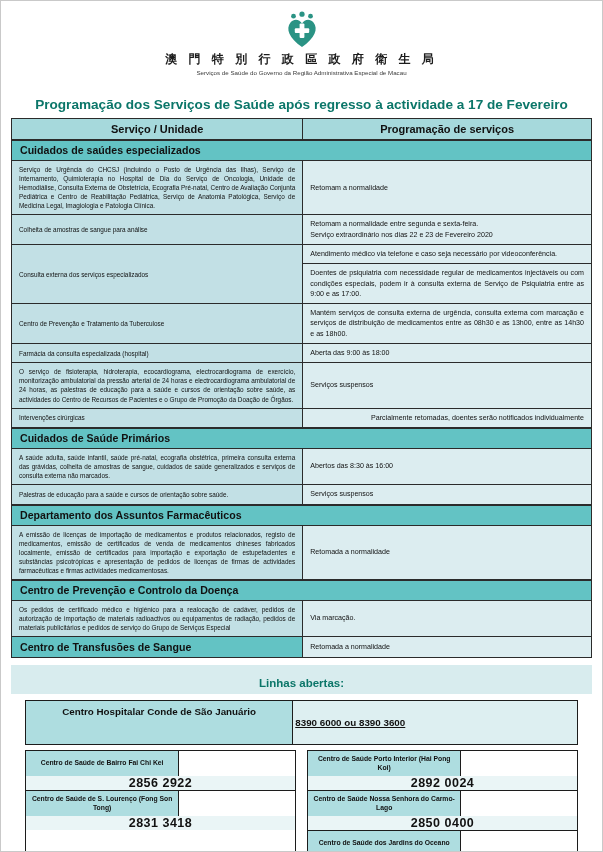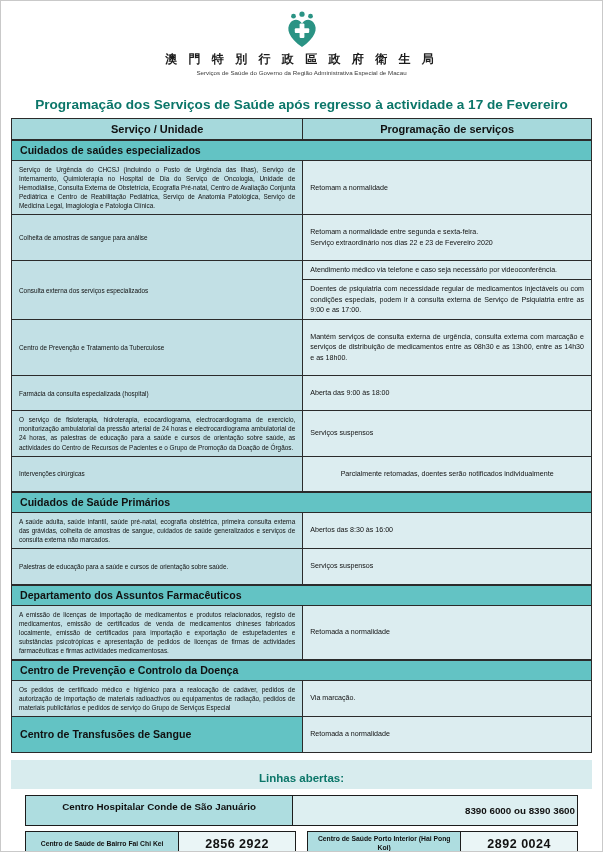--- a/index.html
+++ b/index.html
@@ -35,21 +35,21 @@
   .mt > .band:first-of-type { border-top:none; }
   .row { display:flex; border-bottom:1px solid #2b2b2b; }
   .row:last-child { border-bottom:none; }
   .cl {
     width:50.3%; background:#c2e0e5; border-right:1px solid #2b2b2b;
     font-size:6.4px; line-height:1.42; padding:4px 7px; text-align:justify;
     display:flex; flex-direction:column; justify-content:center;
   }
   .cr {
     flex:1; background:#dcedf0; font-size:7.1px; line-height:1.45;
-    padding:12px 7px; display:flex; flex-direction:column; justify-content:center;
+    padding:4px 7px; display:flex; flex-direction:column; justify-content:center;
     text-align:justify;
   }
   .cr.split { padding:0; }
   .cr .sub { padding:4px 7px; display:flex; flex-direction:column; justify-content:center; }
   .cr .sub + .sub { border-top:1px solid #2b2b2b; }
   .band-left {
     width:50.3%; background:#63c3c4; border-right:1px solid #2b2b2b;
     font-size:10.6px; font-weight:bold; padding:4px 8px;
     display:flex; align-items:center;
   }
@@ -57,24 +57,24 @@
   
   .open-band {
     background:#d8ecee; text-align:center; color:#0b7669; font-weight:bold;
     font-size:11.5px; padding:12px 0 5px; margin:7px 0 6px;
   }
   .hot-head { display:flex; border:1.5px solid #1c1c1c; margin:0 14px; }
   .hot-head .n {
     width:48.5%; background:#aedde0; border-right:1.5px solid #1c1c1c;
     font-size:9.8px; font-weight:bold; text-align:center; padding:5px 2px;
   }
-  .hot-head .p { flex:1; background:#ddeff1; font-size:9.8px; font-weight:bold; text-align:right; padding:9px 2px; }
+  .hot-head .p { flex:1; background:#ddeff1; font-size:9.8px; font-weight:bold; text-align:left; padding:16px 2px;text-decoration:underline; }
   .phones { display:flex; justify-content:space-between; margin:5px 14px 0; gap:10px; }
   .ptab { width:49%; border:1.5px solid #1c1c1c; }
-  .prow { display:flex; border-bottom:1px solid #1c1c1c; }
+  .prow { display:flex; border-bottom:1px solid #1c1c1c;flex-direction:column; }
   .prow:last-child { border-bottom:none; }
   .pname {
     width:57%; background:#aedde0; border-right:1px solid #1c1c1c;
     font-size:6.8px; font-weight:bold; text-align:center; padding:3px 4px;
     display:flex; align-items:center; justify-content:center; min-height:25px;
     line-height:1.3;
   }
   .pnum {
     flex:1; background:#eaf5f6; font-size:12.5px; font-weight:bold;
     display:flex; align-items:center; justify-content:center; letter-spacing:0.5px;
@@ -148,21 +148,21 @@
       <div class="cr" style="text-align:left">Aberta das 9:00 às 18:00</div>
     </div>
 
     <div class="row">
       <div class="cl">O serviço de fisioterapia, hidroterapia, ecocardiograma, electrocardiograma de exercício, monitorização ambulatorial da pressão arterial de 24 horas e electrocardiograma ambulatorial de 24 horas, as palestras de educação para a saúde e cursos de orientação sobre saúde, as actividades do Centro de Recursos de Pacientes e o Grupo de Promoção da Doação de Órgãos.</div>
       <div class="cr" style="text-align:left">Serviços suspensos</div>
     </div>
 
     <div class="row">
       <div class="cl" style="text-align:left">Intervenções cirúrgicas</div>
-      <div class="cr" style="text-align:center">Parcialmente retomadas, doentes serão notificados individualmente</div>
+      <div class="cr" style="text-align:right">Parcialmente retomadas, doentes serão notificados individualmente</div>
     </div>
 
     <div class="band">Cuidados de Saúde Primários</div>
 
     <div class="row">
       <div class="cl">A saúde adulta, saúde infantil, saúde pré-natal, ecografia obstétrica, primeira consulta externa das grávidas, colheita de amostras de sangue, cuidados de saúde generalizados e serviços de consulta externa não marcados.</div>
       <div class="cr" style="text-align:left">Abertos das 8:30 às 16:00</div>
     </div>
 
     <div class="row">
@@ -198,20 +198,21 @@
   </div>
 
   <div class="phones">
     <div class="ptab">
       <div class="prow">
         <div class="pname">Centro de Saúde de Bairro Fai Chi Kei</div>
         <div class="pnum">2856 2922</div>
       </div>
       <div class="prow">
         <div class="pname">Centro de Saúde de S. Lourenço (Fong Son Tong)</div>
+        <div class="pnum">2831 3418</div>
       </div>
     </div>
 
     <div class="ptab">
       <div class="prow">
         <div class="pname">Centro de Saúde Porto Interior (Hai Pong Koi)</div>
         <div class="pnum">2892 0024</div>
       </div>
       <div class="prow">
         <div class="pname">Centro de Saúde Nossa Senhora do Carmo-Lago</div>

